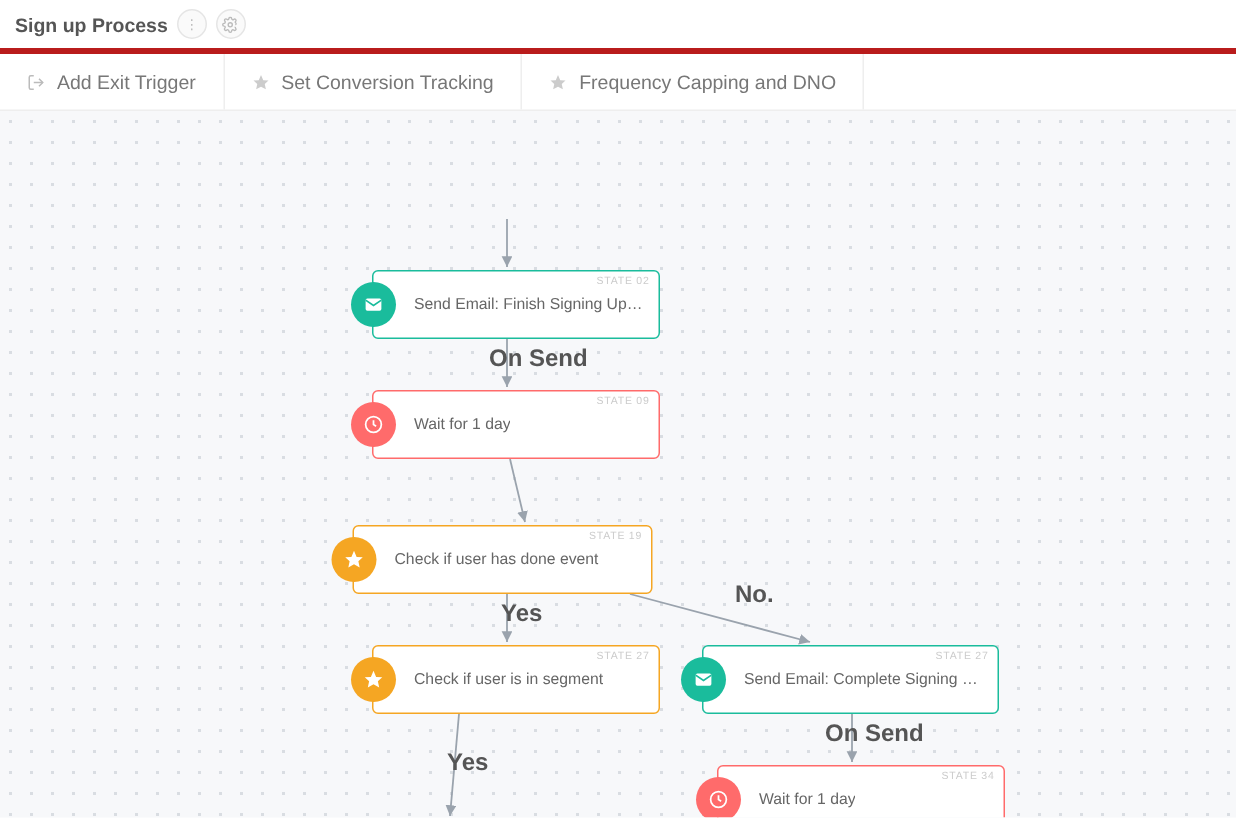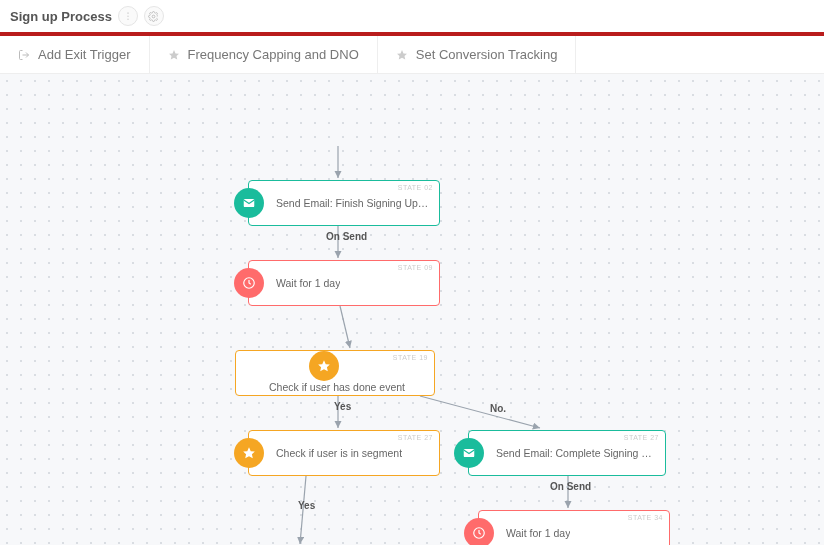--- a/index.html
+++ b/index.html
@@ -93,21 +93,21 @@
   }
   .node .state-tag {
     position: absolute;
     top: 3px; right: 6px;
     font-size: 7px;
     letter-spacing: 0.5px;
     color: #ccc;
   }
   .edge-label {
     position: absolute;
-    font-size: 10px;
+    font-size: 16px;
     font-weight: 600;
     color: #555;
     background: transparent;
   }
 </style>
 </head>
 <body>
 
 <div class="header">
   <span class="header-title">Sign up Process</span>
@@ -132,29 +132,29 @@
         </svg>
     </span>
     <span>Add Exit Trigger</span>
   </div>
   <div class="toolbar-btn">
     <span class="ic">
       <svg width="12" height="12" viewBox="0 0 24 24" fill="#ccc">
           <polygon points="12 2 15 9 22 9.3 17 14 18.5 21 12 17.5 5.5 21 7 14 2 9.3 9 9"></polygon>
         </svg>
     </span>
-    <span>Frequency Capping and DNO</span>
+    <span>Set Conversion Tracking</span>
   </div>
   <div class="toolbar-btn">
     <span class="ic">
       <svg width="12" height="12" viewBox="0 0 24 24" fill="#ccc">
           <polygon points="12 2 15 9 22 9.3 17 14 18.5 21 12 17.5 5.5 21 7 14 2 9.3 9 9"></polygon>
         </svg>
     </span>
-    <span>Set Conversion Tracking</span>
+    <span>Frequency Capping and DNO</span>
   </div>
 </div>
 
 <div class="canvas">
 
   <svg class="connectors">
     <defs>
       <marker id="arrow" markerWidth="8" markerHeight="8" refX="6" refY="3" orient="auto">
         <path d="M0,0 L6,3 L0,6 Z" fill="#9aa3ad"></path>
       </marker>
@@ -170,21 +170,21 @@
 
     <line x1="420" y1="322" x2="540" y2="354" stroke="#9aa3ad" stroke-width="1.2" marker-end="url(#arrow)"></line>
 
     <line x1="306" y1="402" x2="300" y2="470" stroke="#9aa3ad" stroke-width="1.2" marker-end="url(#arrow)"></line>
 
     <line x1="568" y1="402" x2="568" y2="434" stroke="#9aa3ad" stroke-width="1.2" marker-end="url(#arrow)"></line>
   </svg>
 
   <div class="edge-label" style="left:326px;top:157px;">On Send</div>
   <div class="edge-label" style="left:334px;top:327px;">Yes</div>
-  <div class="edge-label" style="left:490px;top:329px;">No.</div>
+  <div class="edge-label" style="left:490px;top:314px;">No.</div>
   <div class="edge-label" style="left:298px;top:426px;">Yes</div>
   <div class="edge-label" style="left:550px;top:407px;">On Send</div>
 
 
   <div class="node" style="left: 248px; top: 106px; width: 192px; border-color: rgb(26, 188, 156);">
     <div class="badge" style="background: rgb(26, 188, 156);">
       <svg width="14" height="14" viewBox="0 0 24 24" fill="none" stroke="#fff" stroke-width="2">
           <rect x="3" y="5" width="18" height="14" rx="2" fill="#fff" stroke="none"></rect>
           <path d="M3 7l9 6 9-6" stroke="#1abc9c" stroke-width="2"></path>
         </svg>
@@ -197,21 +197,21 @@
     <div class="badge" style="background: rgb(255, 107, 107);">
       <svg width="14" height="14" viewBox="0 0 24 24" fill="none" stroke="#fff" stroke-width="2">
           <circle cx="12" cy="12" r="9"></circle>
           <polyline points="12 7 12 12 15 14"></polyline>
         </svg>
     </div>
     <span class="label">Wait for 1 day</span>
     <span class="state-tag">STATE 09</span>
   </div>
 
-  <div class="node" style="left: 235px; top: 276px; width: 200px; border-color: rgb(245, 166, 35); flex-direction: column;">
+  <div class="node" style="left: 235px; top: 276px; width: 200px; border-color: rgb(245, 166, 35);">
     <div class="badge" style="background: rgb(245, 166, 35);">
       <svg width="14" height="14" viewBox="0 0 24 24" fill="#fff">
           <polygon points="12 2 15 9 22 9.3 17 14 18.5 21 12 17.5 5.5 21 7 14 2 9.3 9 9"></polygon>
         </svg>
     </div>
     <span class="label">Check if user has done event</span>
     <span class="state-tag">STATE 19</span>
   </div>
 
   <div class="node" style="left: 248px; top: 356px; width: 192px; border-color: rgb(245, 166, 35);">

